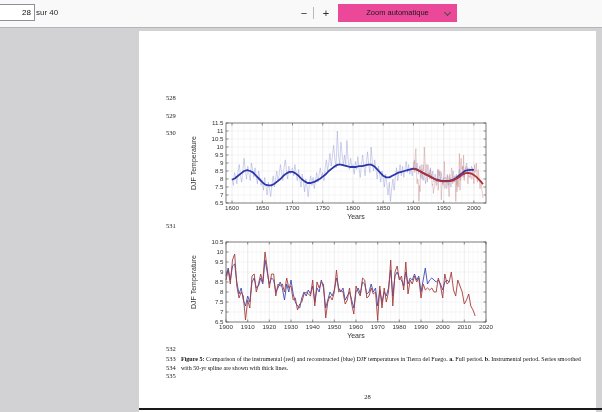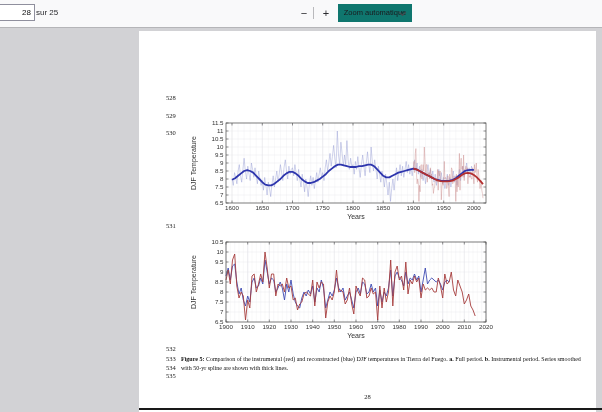--- a/index.html
+++ b/index.html
@@ -12,22 +12,22 @@
               border:1px solid #8f8f9d;background:#fff;font-size:8px;
               text-align:right;padding:0 3px;color:#0c0c0d;
               font-family:"Liberation Sans",sans-serif;}
   .page-count{position:absolute;left:36px;top:8px;font-size:8px;color:#2a2a2e;}
   .tb-btn{position:absolute;top:3px;width:18px;height:20px;border:none;
           background:transparent;font-size:11px;color:#2a2a2e;cursor:default;
           text-align:center;line-height:20px;padding:0;}
   .btn-minus{left:295px;}
   .btn-plus{left:317px;}
   .tb-sep{position:absolute;left:313px;top:7px;width:1px;height:12px;background:#b9b9bc;}
-  .zoom-select{position:absolute;left:338px;top:4px;width:74px;height:18px;
-               background:#0f766e;color:#1a1a1e;font-size:7.5px;
+  .zoom-select{position:absolute;left:338px;top:4px;width:119px;height:18px;
+               background:#ec4899;color:#1a1a1e;font-size:7.5px;
                line-height:18px;text-align:center;cursor:default;}
   .zoom-select .chev{position:absolute;right:7px;top:6px;width:4px;height:4px;
                      border-right:1px solid #4a4a4e;border-bottom:1px solid #4a4a4e;
                      transform:rotate(45deg);}
   
   .content{position:absolute;left:0;top:28px;width:602px;height:384px;background:#d2d2d5;}
   .pdf-page{position:absolute;left:139px;top:3px;width:457px;height:381px;background:#ffffff;}
   .linenum{position:absolute;left:27px;width:18px;text-align:left;
            font-family:"Liberation Serif",serif;font-size:6.5px;color:#1c1c1c;}
   .chart-svg{position:absolute;left:43px;width:312px;height:104px;}
@@ -38,21 +38,21 @@
   .footer-num{position:absolute;left:0;top:362px;width:457px;text-align:center;
               font-family:"Liberation Serif",serif;font-size:6.5px;color:#222;}
   .bottom-rule{position:absolute;left:139px;top:408px;width:463px;height:2px;
                background:#191919;z-index:6;}
 </style>
 </head>
 <body>
 
 <div class="toolbar">
   <input class="page-input" value="28" style="">
-  <span class="page-count">sur 25</span>
+  <span class="page-count">sur 40</span>
   <button class="tb-btn btn-minus">−</button>
   <div class="tb-sep"></div>
   <button class="tb-btn btn-plus">+</button>
   <div class="zoom-select">
     <span>Zoom automatique</span>
     <span class="chev"></span>
   </div>
 </div>
 
 <div class="content">

